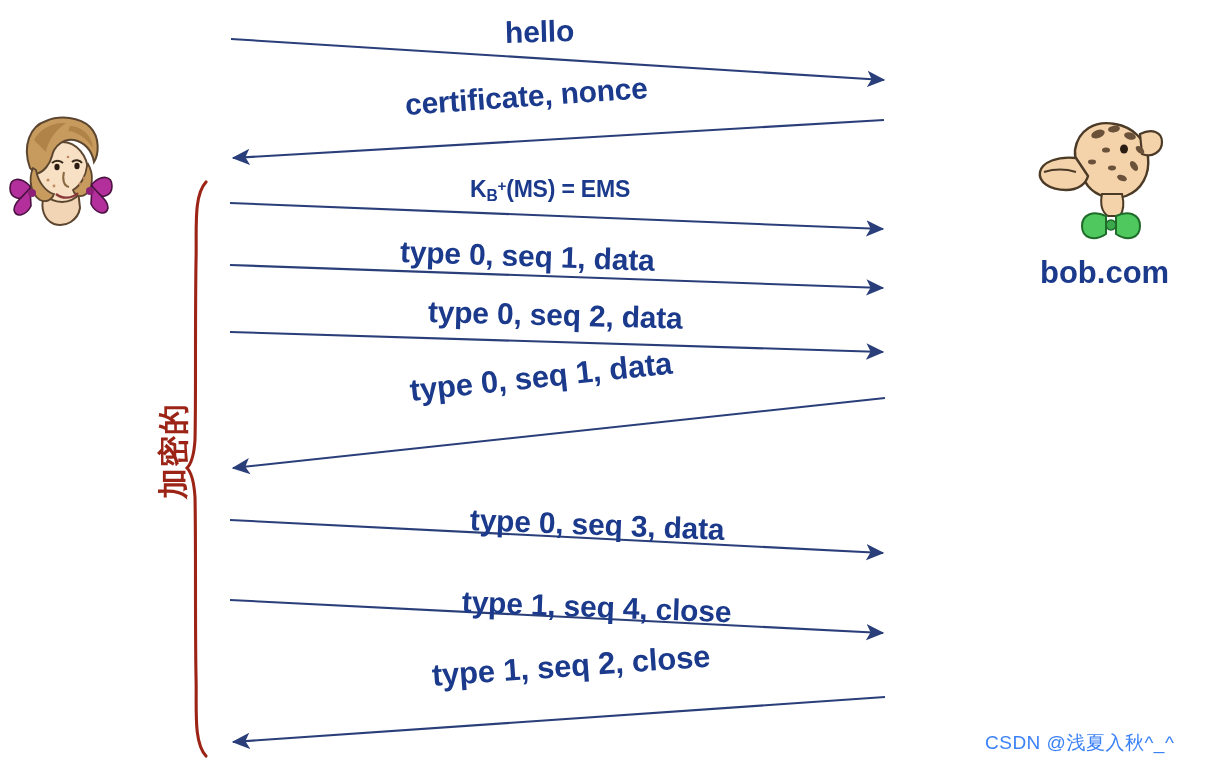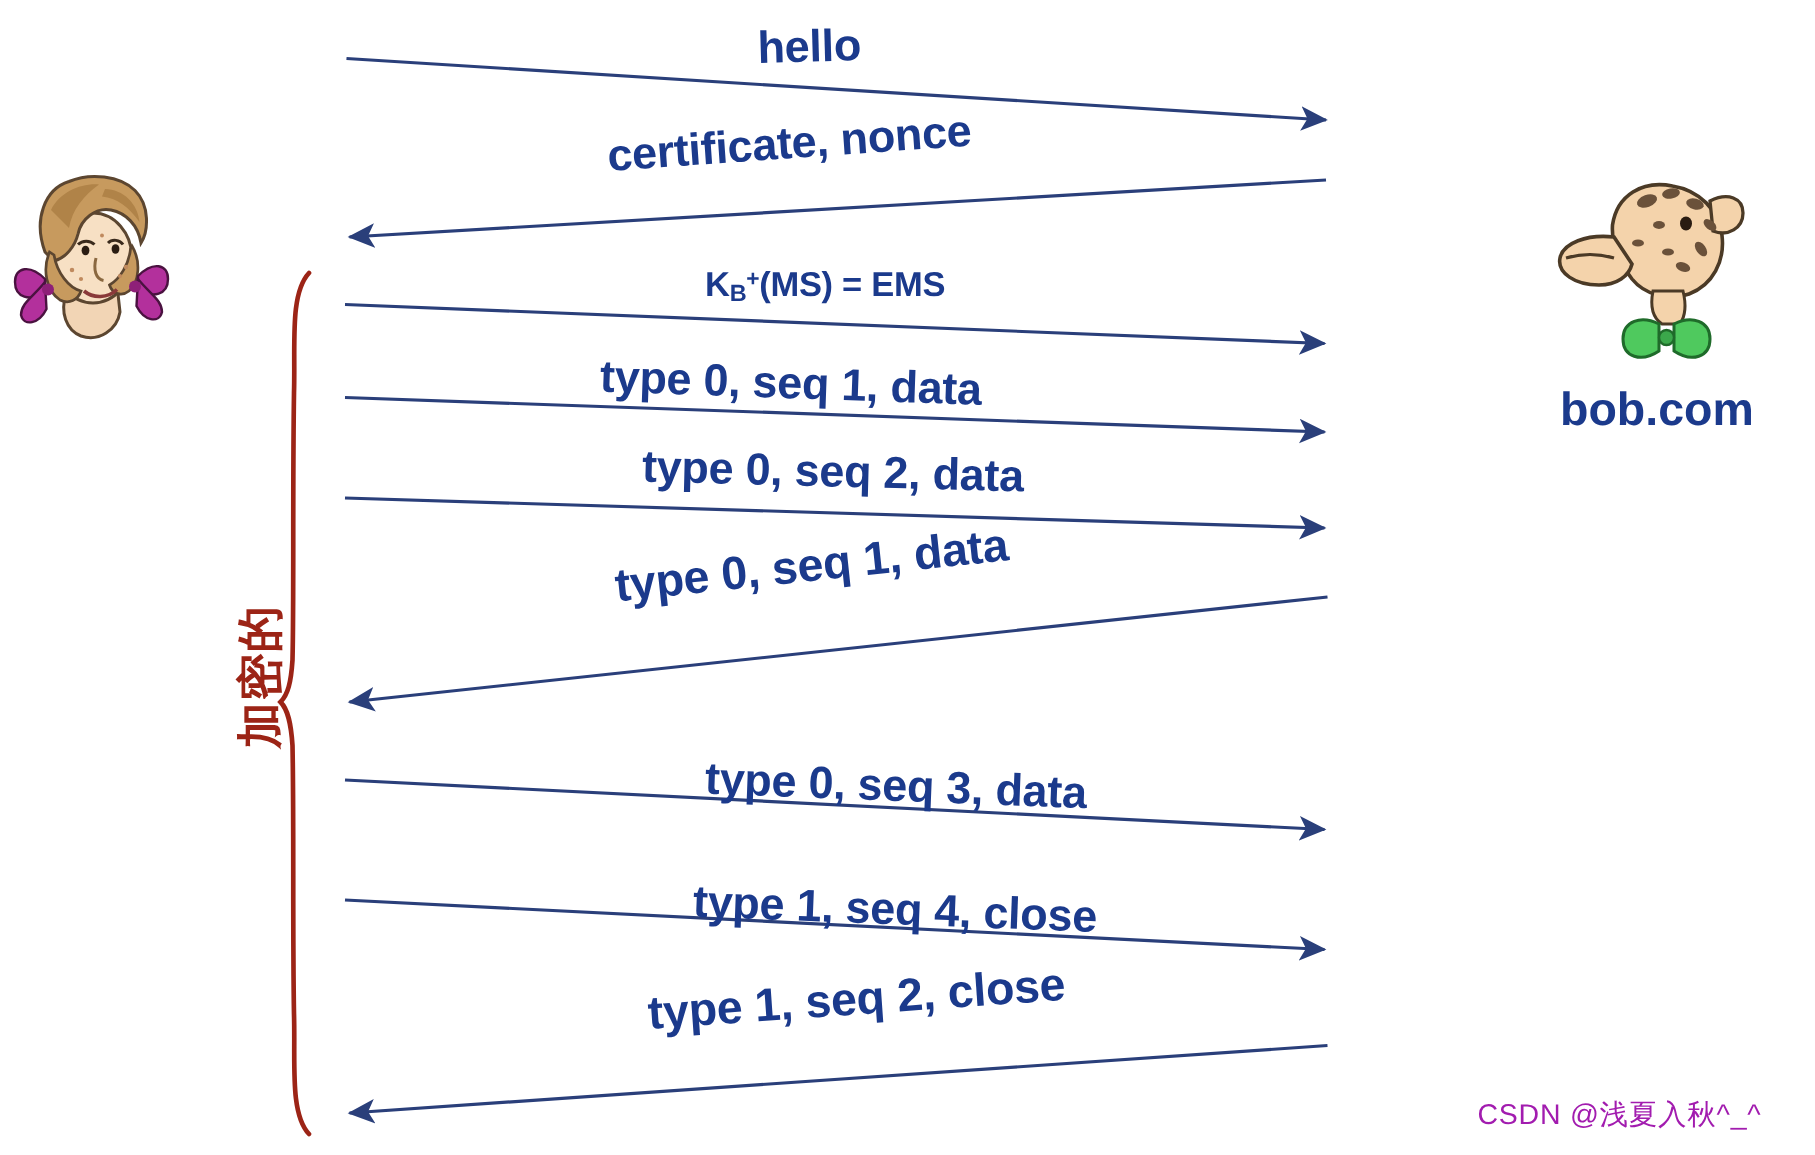--- a/index.html
+++ b/index.html
@@ -59,21 +59,21 @@
     font-family: "Liberation Sans", "DejaVu Sans", sans-serif;
     font-weight: bold;
     font-size: 31px;
     letter-spacing: 1px;
     white-space: nowrap;
     transform-origin: center center;
     transform: rotate(-90deg);
   }
   .watermark {
     position: absolute;
-    color: #a21caf;
+    color: #3b82f6;
     font-family: "Liberation Sans", "DejaVu Sans", sans-serif;
     font-size: 19px;
     white-space: nowrap;
     letter-spacing: 0.5px;
   }
   .avatar {
     position: absolute;
   }
 </style>
 </head>

